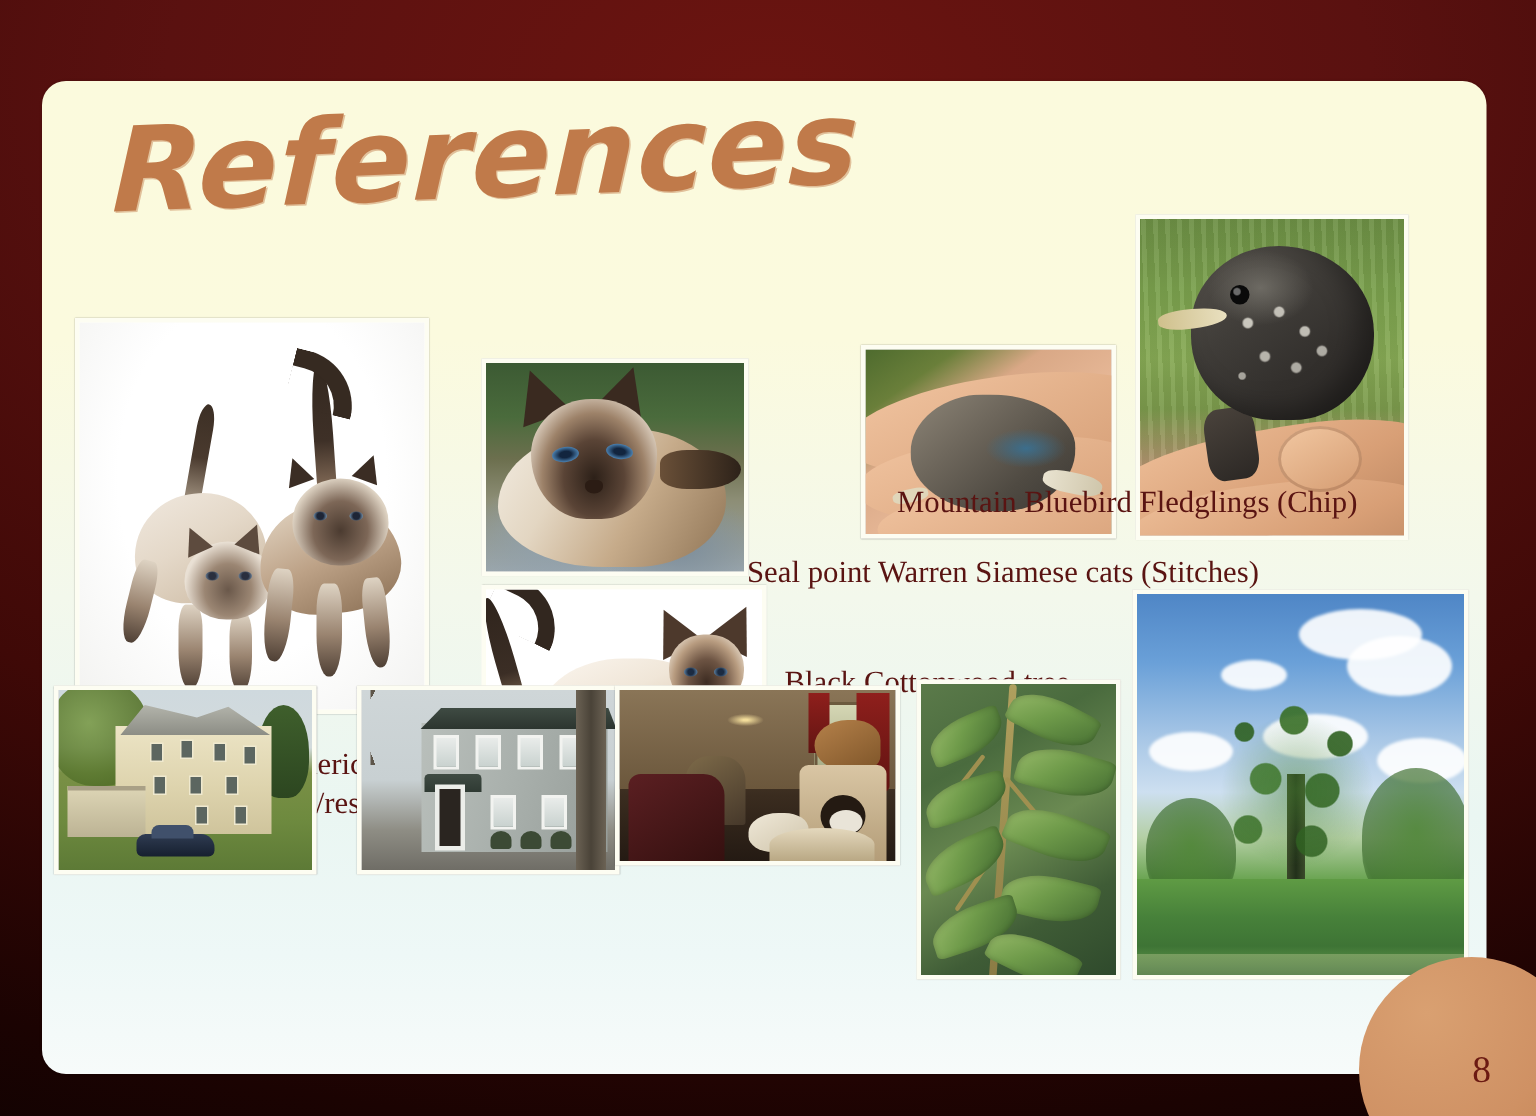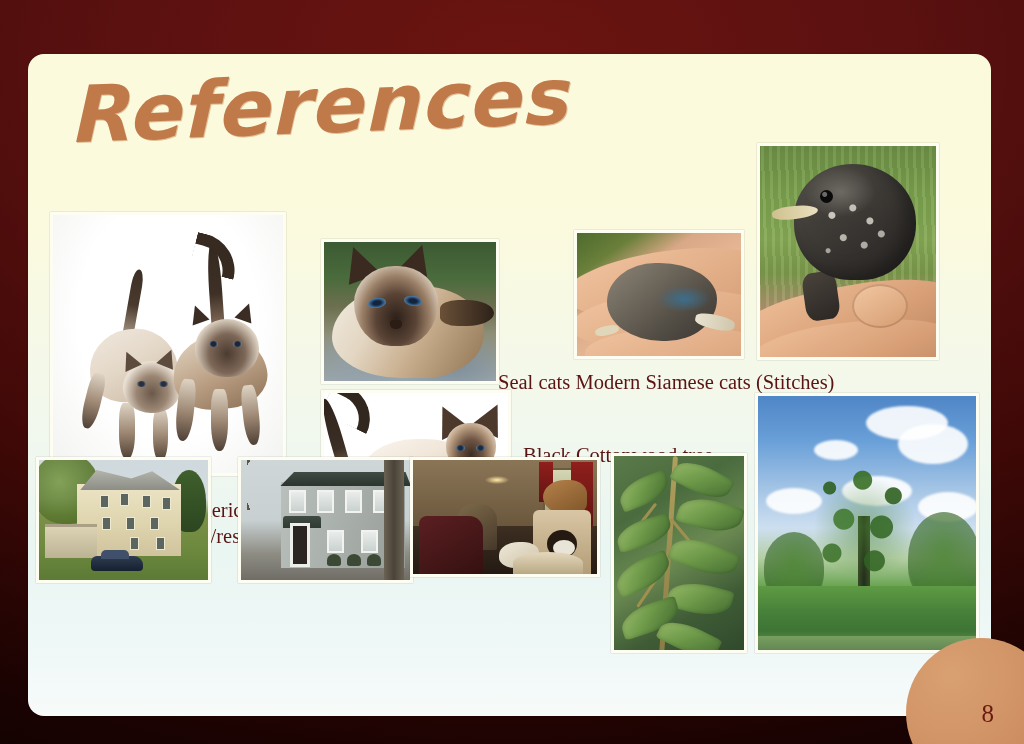--- a/index.html
+++ b/index.html
@@ -482,21 +482,22 @@
         <div class="ss-leg f2"></div>
         <div class="ss-ear l"></div>
         <div class="ss-ear r"></div>
         <div class="ss-head"></div>
         <div class="ss-eye l"></div>
         <div class="ss-eye r"></div>
         <div class="ss-nose"></div>
       </div>
     </div>
 
-    <div class="caption" id="cap-siamese">Seal cats Modern Siamese cats (Stitches)</div>
+    <div class="caption" id="cap-bluebird">Mountain Bluebird Fledglings (Chip)</div>
+    <div class="caption" id="cap-siamese">Seal point Warren Siamese cats (Stitches)</div>
     <div class="caption" id="cap-cotton">Black Cottonwood tree</div>
     <div class="caption" id="cap-house">Modern, North American suburban
 wooden farmhouse/residence</div>
 
     <div class="photo framed" id="img-house1">
       <div class="inner">
         <div class="h1-tree"></div>
         <div class="h1-tree2"></div>
         <div class="h1-main"></div>
         <div class="h1-roof"></div>

